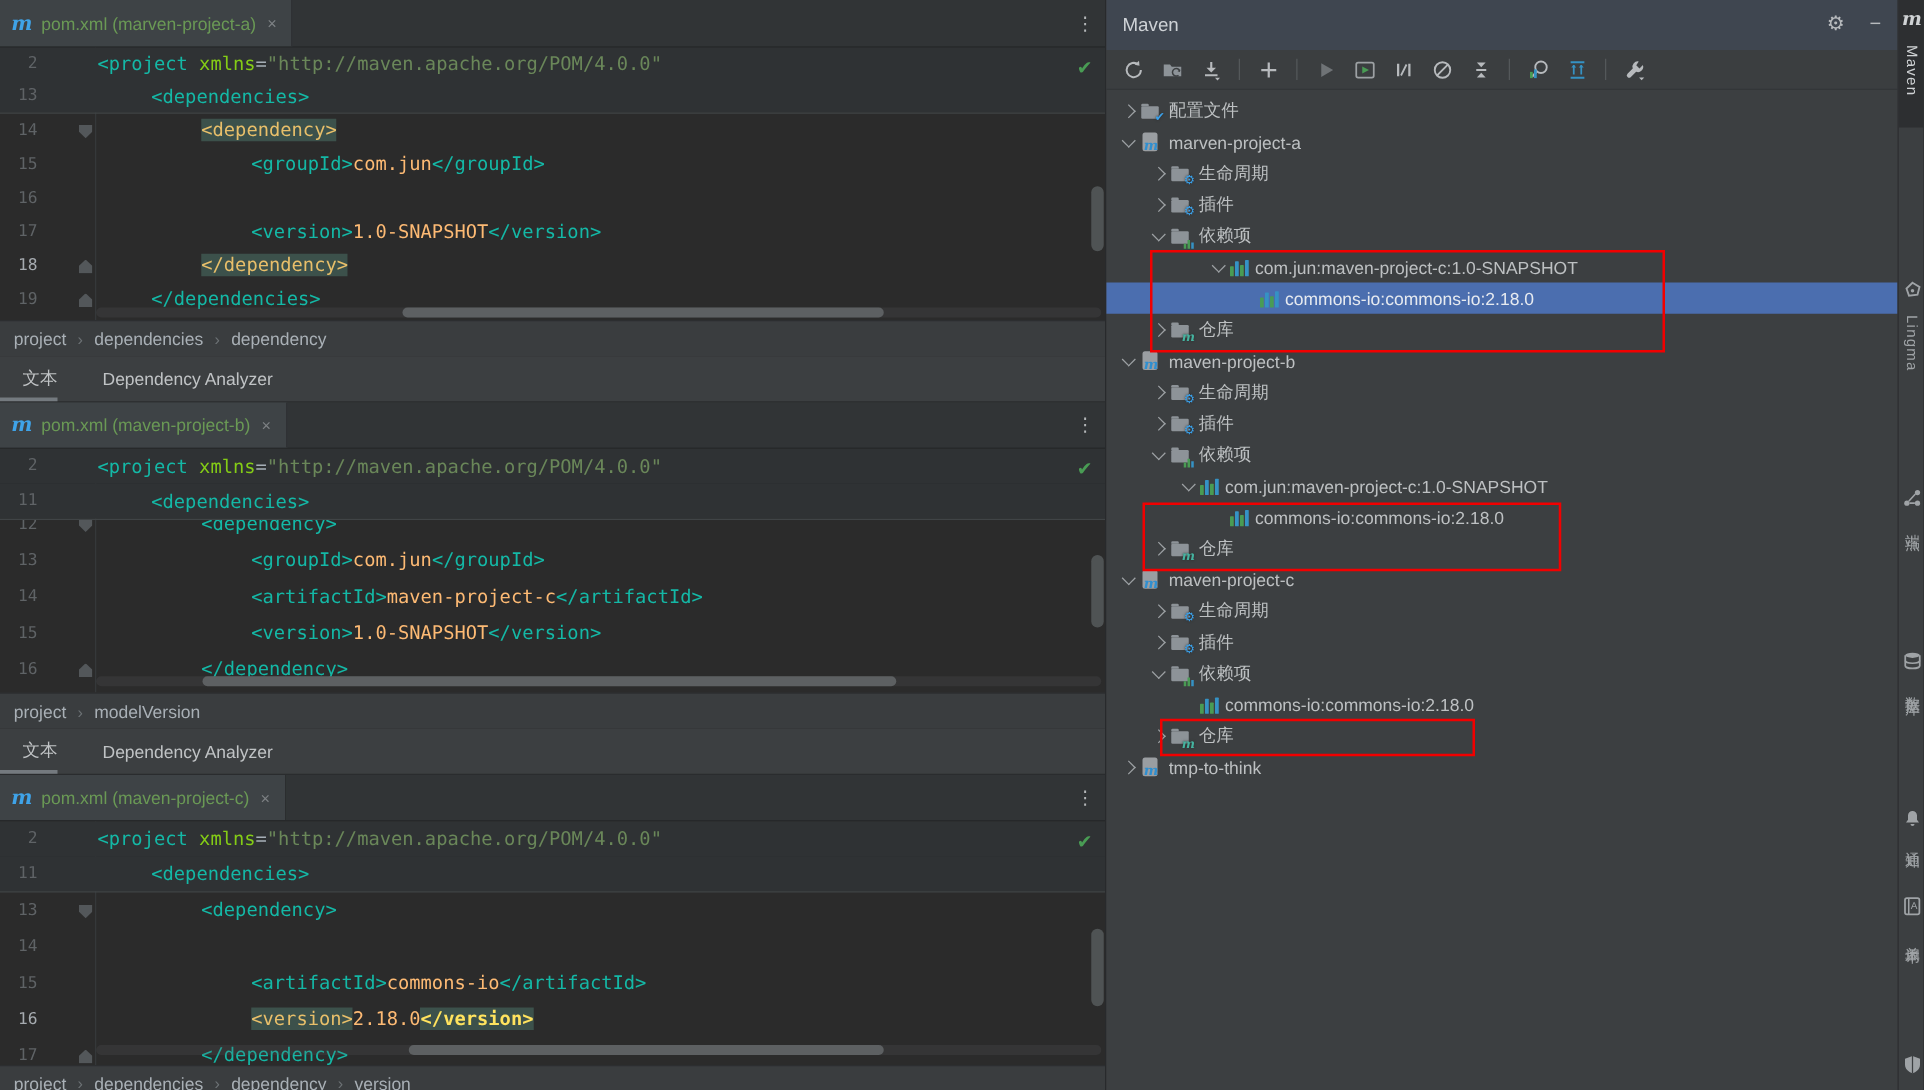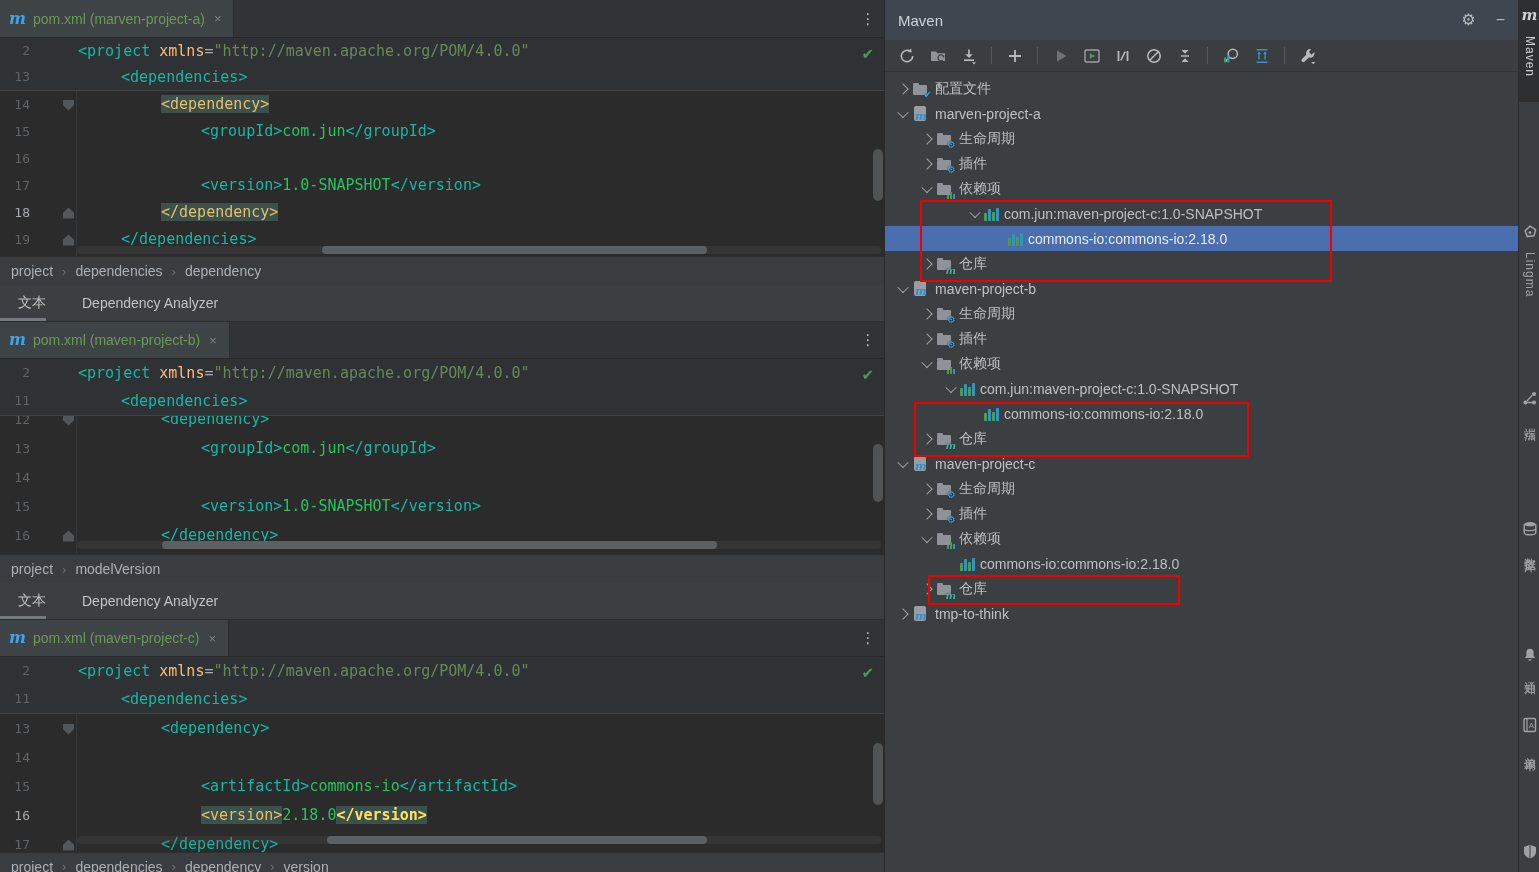--- a/index.html
+++ b/index.html
@@ -18,24 +18,24 @@
   .row{position:relative;white-space:pre;font-family:"DejaVu Sans Mono","Liberation Mono",monospace;font-size:15px}
   .row .ln{position:absolute;left:0;top:0;width:30px;text-align:right;color:#5f6366;font-size:13px}
   .row .ln.cur{color:#a6abb0}
   .row .code{position:absolute;top:0;left:78px}
   .row.sticky{background:#2f3234;z-index:1}
   .stickydiv{height:1px;background:#404446;position:relative;z-index:1}
   .fold{position:absolute;left:63px;width:11px;height:11px;background:#53575a;z-index:2}
   .fold.open{clip-path:polygon(0 0,100% 0,100% 52%,50% 100%,0 52%)}
   .fold.close{clip-path:polygon(50% 0,100% 48%,100% 100%,0 100%,0 48%)}
   .tk-tag{color:#14b8a6}
-  .tk-attr{color:#fdba74}
+  .tk-attr{color:#84cc16}
   .tk-eq{color:#a5aeb6}
   .tk-str{color:#6a8759}
-  .tk-text{color:#22c55e}
+  .tk-text{color:#fdba74}
   .tk-hl{color:#e8bf6a;background:#3c514b}
   .tk-matched{color:#ffe35e;background:#3c514b;font-weight:bold}
   .check{position:absolute;right:10px;top:7px;color:#499c54;font-weight:bold;font-size:15px;z-index:3}
   .hscroll{position:absolute;left:77px;right:3px;height:8px;background:rgba(90,93,95,.22);border-radius:4px;z-index:4}
   .hscroll .thumb{position:absolute;top:0;height:8px;background:#5d6062;border-radius:4px}
   .vscroll{position:absolute;right:1px;width:10px;background:#565a5c;border-radius:5px;opacity:.85;z-index:4}
   .crumbs{background:#3a3d3f;display:flex;align-items:center;padding-left:11px;gap:9px;font-size:14px;color:#a9b0b6;border-top:1px solid #2c2e30}
   .crumbs .sep{color:#6c7174;font-size:13px}
   .viewtabs{background:#3c3f41;display:flex;align-items:stretch;border-bottom:1px solid #2a2c2e;position:relative}
   .vtab{padding:0 18px;font-size:14px;color:#c0c3c5;display:flex;align-items:center;position:relative}
@@ -128,21 +128,21 @@
         </div>
         <div class="menu3">⋮</div>
       </div>
       <div class="editor" style="height: 195px;">
         <div class="gutline"></div>
         <div class="row sticky" style="height: 28px; line-height: 28px;"><span class="ln" style="line-height: 28px;">2</span><span class="code" style="line-height: 28px; left: 78px;"><span class="tk-tag">&lt;project </span><span class="tk-attr">xmlns</span><span class="tk-eq">=</span><span class="tk-str">"http://maven.apache.org/POM/4.0.0"</span></span></div>
         <div class="row sticky" style="height: 28px; line-height: 28px;"><span class="ln" style="line-height: 28px;">11</span><span class="code" style="line-height: 28px; left: 121px;"><span class="tk-tag">&lt;dependencies&gt;</span></span></div>
         <div class="stickydiv"></div>
         <div class="row" style="height: 18px; line-height: 29px; overflow: hidden;"><span class="ln" style="line-height: 29px; top: -11px;">12</span><span class="fold open" style="top: -1.5px; transform: none;"></span><span class="code" style="line-height: 29px; left: 161px; top: -11px;"><span class="tk-tag">&lt;dependency&gt;</span></span></div>
         <div class="row" style="height: 29px; line-height: 29px;"><span class="ln" style="line-height: 29px;">13</span><span class="code" style="line-height: 29px; left: 201px;"><span class="tk-tag">&lt;groupId&gt;</span><span class="tk-text">com.jun</span><span class="tk-tag">&lt;/groupId&gt;</span></span></div>
-        <div class="row" style="height: 29px; line-height: 29px;"><span class="ln" style="line-height: 29px;">14</span></div>
+        <div class="row" style="height: 29px; line-height: 29px;"><span class="ln" style="line-height: 29px;">14</span><span class="code" style="line-height: 29px; left: 201px;"><span class="tk-tag">&lt;artifactId&gt;</span><span class="tk-text">maven-project-c</span><span class="tk-tag">&lt;/artifactId&gt;</span></span></div>
         <div class="row" style="height: 29px; line-height: 29px;"><span class="ln" style="line-height: 29px;">15</span><span class="code" style="line-height: 29px; left: 201px;"><span class="tk-tag">&lt;version&gt;</span><span class="tk-text">1.0-SNAPSHOT</span><span class="tk-tag">&lt;/version&gt;</span></span></div>
         <div class="row" style="height: 29px; line-height: 29px;"><span class="ln" style="line-height: 29px;">16</span><span class="fold close" style="top: 9.5px; transform: none;"></span><span class="code" style="line-height: 29px; left: 161px;"><span class="tk-tag">&lt;/dependency&gt;</span></span></div>
         <div class="check">✔</div>
         <div class="hscroll" style="top: 182px;">
           <div class="thumb" style="left: 85px; width: 555px;"></div>
         </div>
         <div class="vscroll" style="top: 85px; height: 58px;"></div>
       </div>
       <div class="crumbs" style="height: 28px;">
         <span>project</span>

